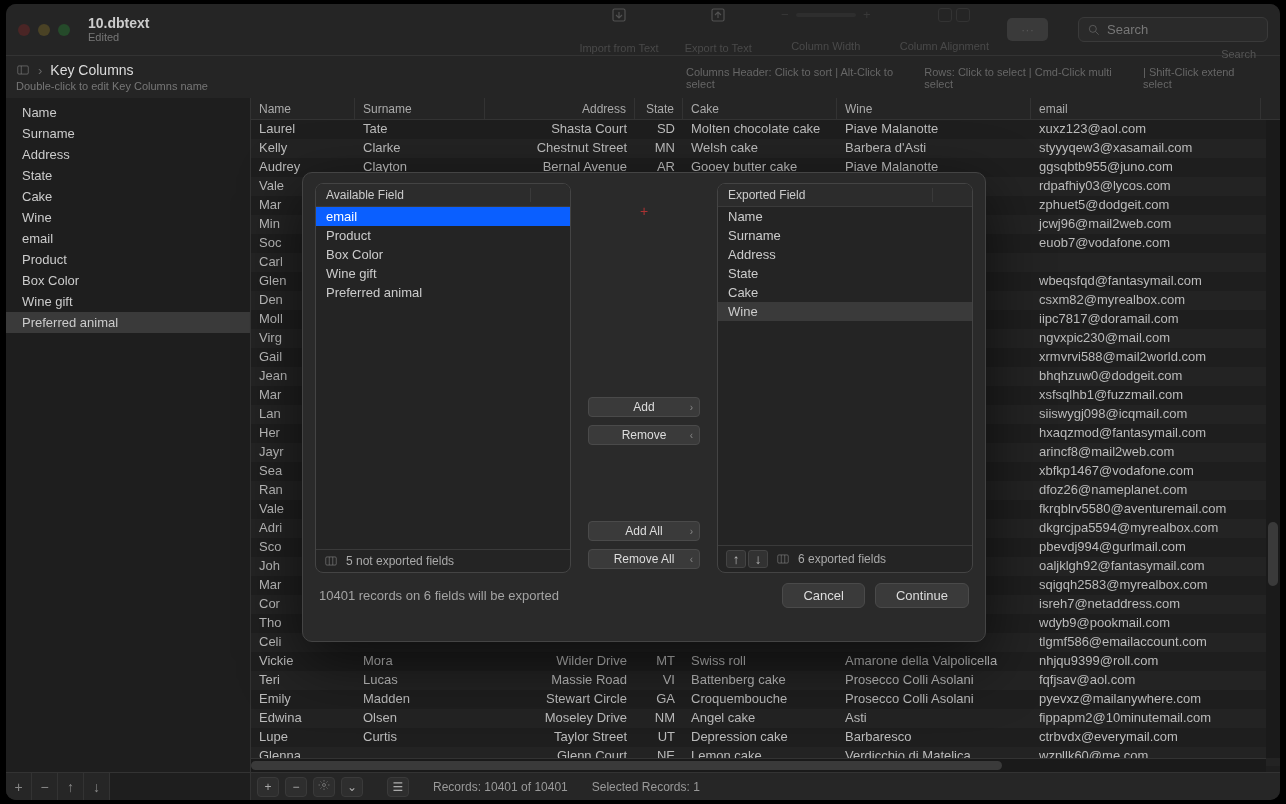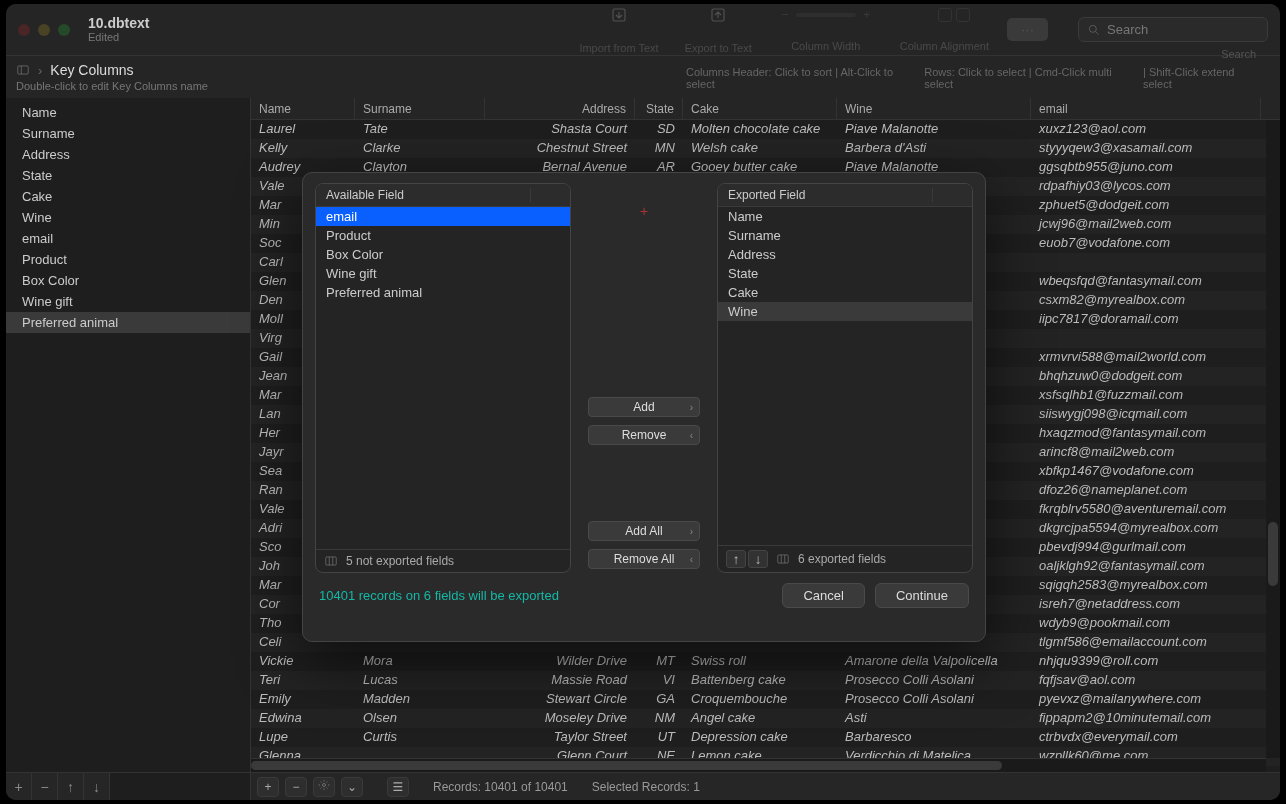--- a/index.html
+++ b/index.html
@@ -98,21 +98,21 @@
 
 .grid {
   flex:1; display:flex; flex-direction:column; overflow:hidden; position:relative;
 }
 .ghead {
   display:flex; border-bottom:1px solid #333; background:#252525; height:22px;
   font-size:12px; color:#aaa;
 }
 .gh { padding:4px 8px; border-right:1px solid #333; overflow:hidden; white-space:nowrap; }
 .gbody { flex:1; overflow:hidden; }
-.grow { display:flex; height:19px; font-size:13px;font-style:italic; }
+.grow { display:flex; height:19px; font-size:13px; }
 .grow:nth-child(odd){ background:#1e1e1e; }
 .grow:nth-child(even){ background:#232323; }
 .gc { padding:1px 8px; overflow:hidden; white-space:nowrap; color:#bbb; }
 .w-name{width:104px;} .w-sur{width:130px;} .w-addr{width:150px; text-align:right;}
 .w-state{width:48px; text-align:right;} .w-cake{width:154px;} .w-wine{width:194px;}
 .w-email{width:230px;}
 
 .gfoot {
   display:flex; align-items:center; height:28px; border-top:1px solid #333;
   padding:0 6px; gap:6px; background:#262626; font-size:12px; color:#999;
@@ -167,21 +167,21 @@
 .mid-col .plus { color:#a33; font-size:14px; margin-top:-190px; margin-bottom:170px;}
 .dlg-btn {
   width:112px; height:20px; background:#3a3a3a; border:1px solid #4a4a4a;
   border-radius:4px; color:#ddd; font-size:12px; display:flex;
   align-items:center; justify-content:center; position:relative; cursor:pointer;
 }
 .dlg-btn .chev { position:absolute; right:6px; font-size:10px; color:#888;}
 .dlg-bottom {
   display:flex; align-items:center; justify-content:space-between; padding:10px 4px 0;
 }
-.dlg-bottom .info { color:#14b8a6; font-size:13px;}
+.dlg-bottom .info { color:#a3a3a3; font-size:13px;}
 .dlg-actions { display:flex; gap:10px;}
 .dlg-actions button {
   padding:4px 20px; border-radius:6px; border:1px solid #4a4a4a;
   background:#3a3a3a; color:#ddd; font-size:13px; cursor:pointer;
 }
 </style>
 </head>
 <body>
 
 <div class="window">
@@ -386,20 +386,21 @@
             <div class="gc w-wine">up…</div>
             <div class="gc w-email">iipc7817@doramail.com</div>
           </div>
           <div class="grow">
             <div class="gc w-name">Virg</div>
             <div class="gc w-sur"></div>
             <div class="gc w-addr"></div>
             <div class="gc w-state"></div>
             <div class="gc w-cake"></div>
             <div class="gc w-wine"></div>
+            <div class="gc w-email">ngvxpic230@mail.com</div>
           </div>
           <div class="grow">
             <div class="gc w-name">Gail</div>
             <div class="gc w-sur"></div>
             <div class="gc w-addr"></div>
             <div class="gc w-state"></div>
             <div class="gc w-cake"></div>
             <div class="gc w-wine"></div>
             <div class="gc w-email">xrmvrvi588@mail2world.com</div>
           </div>

